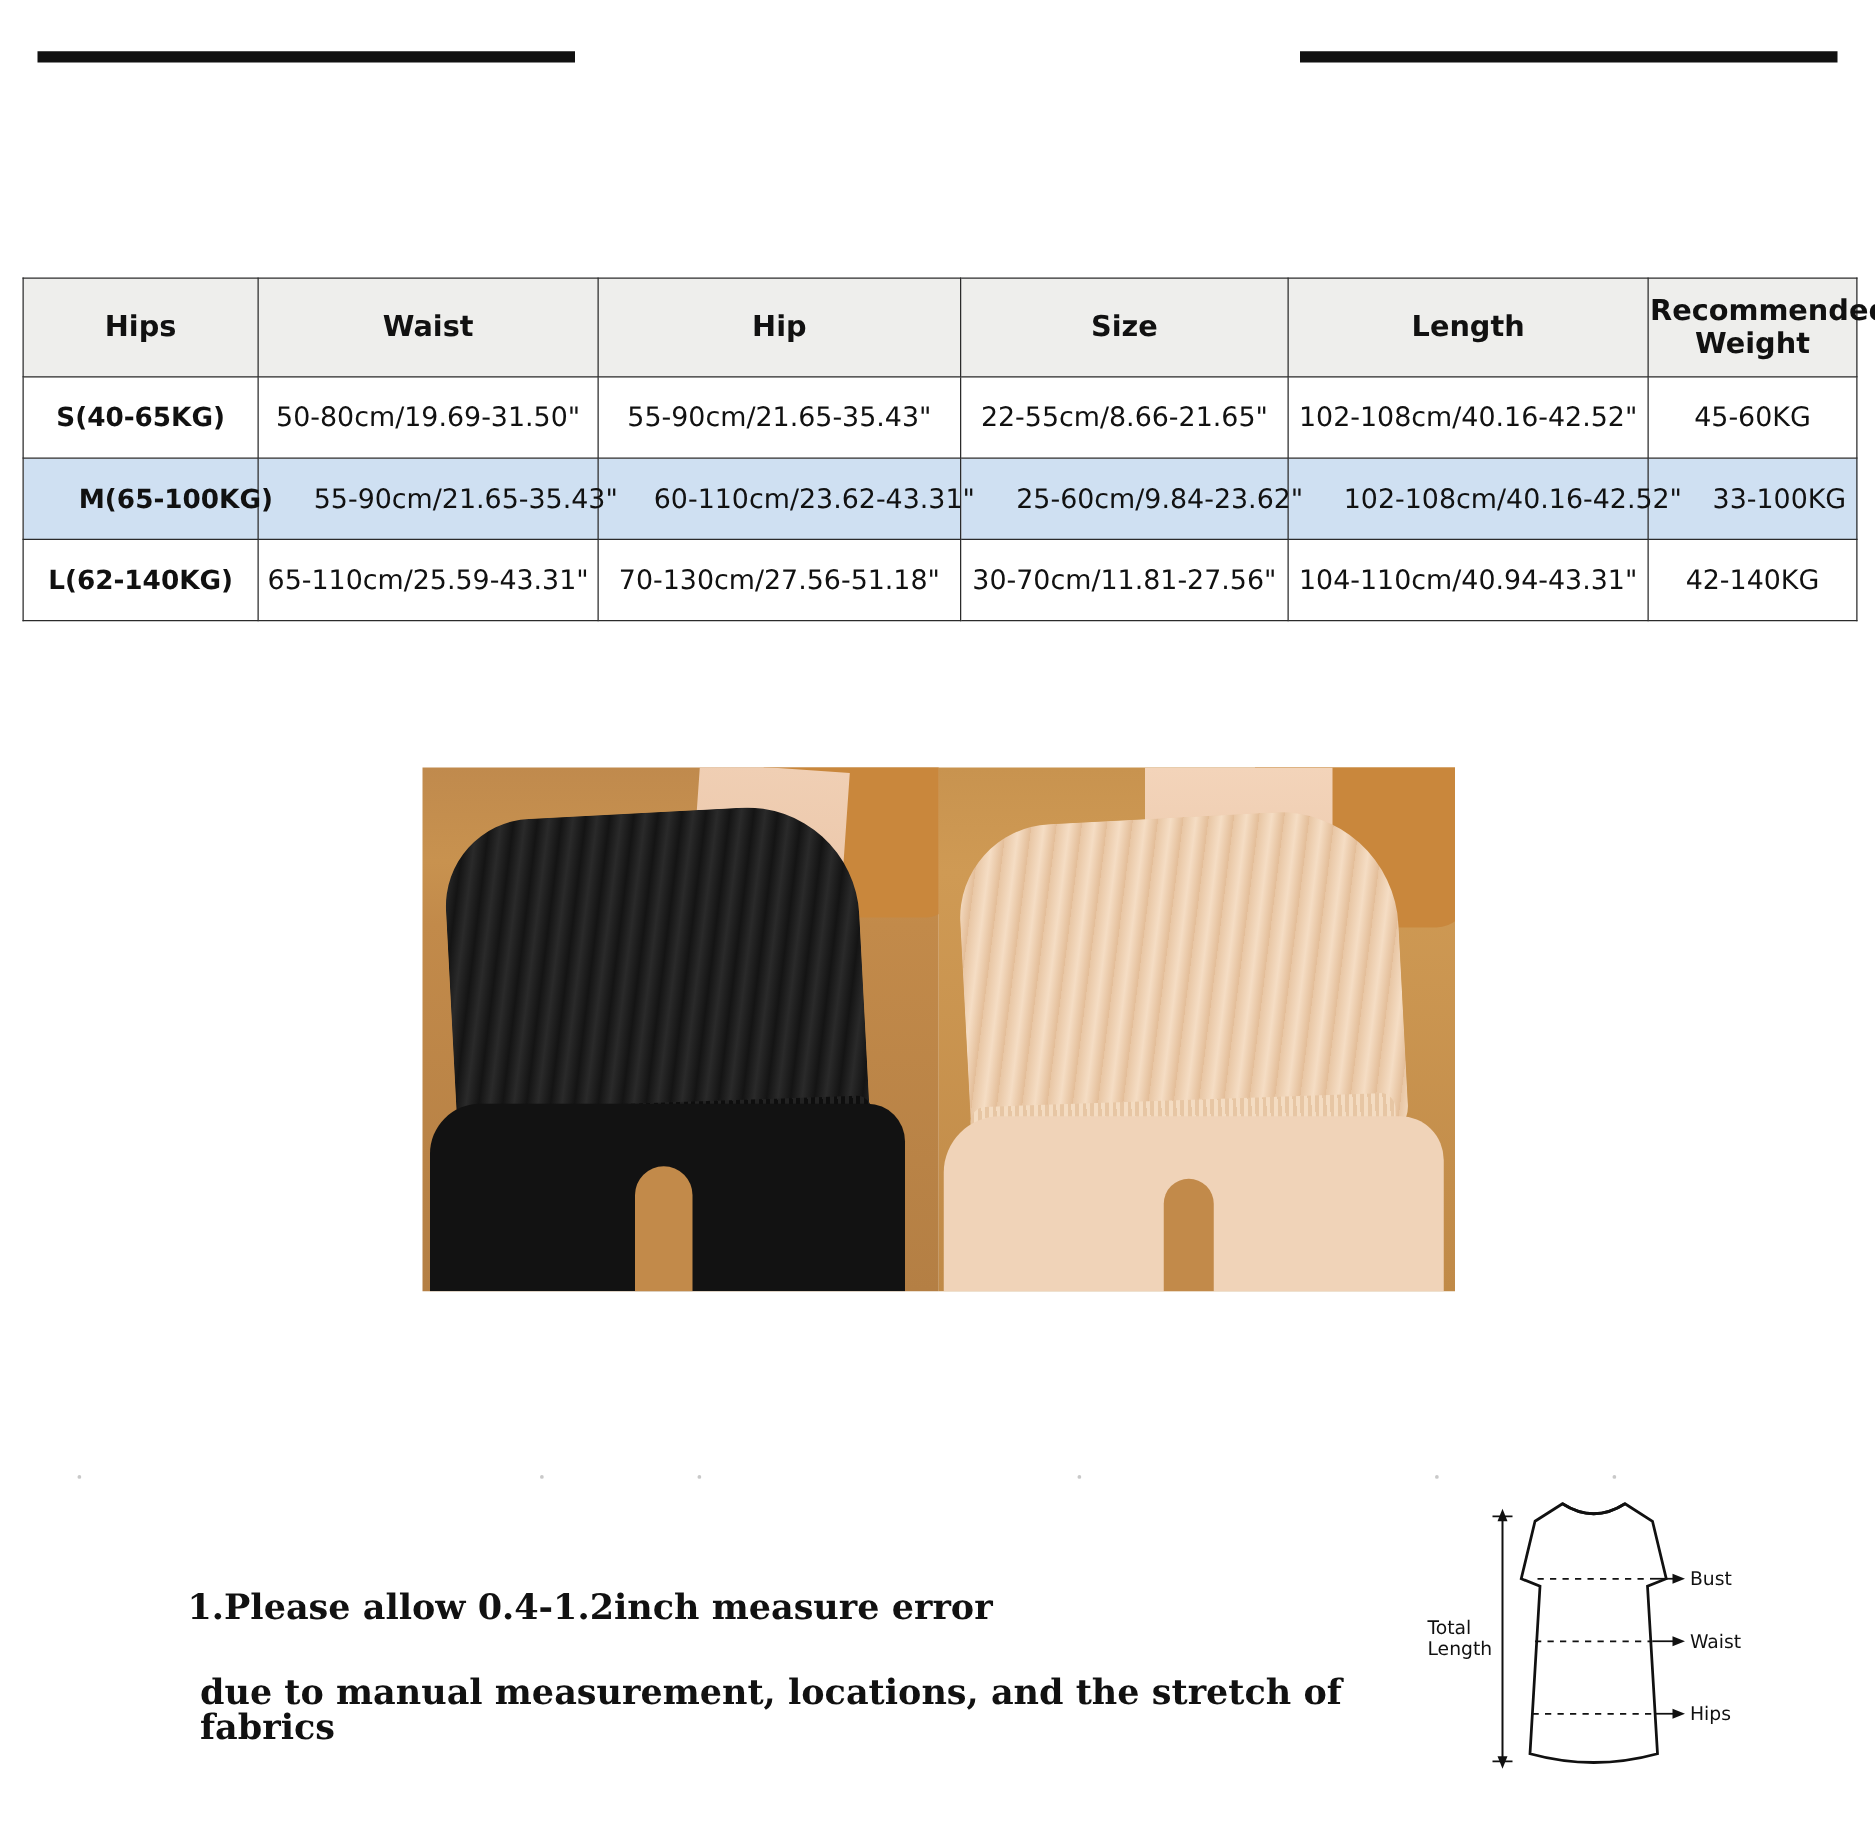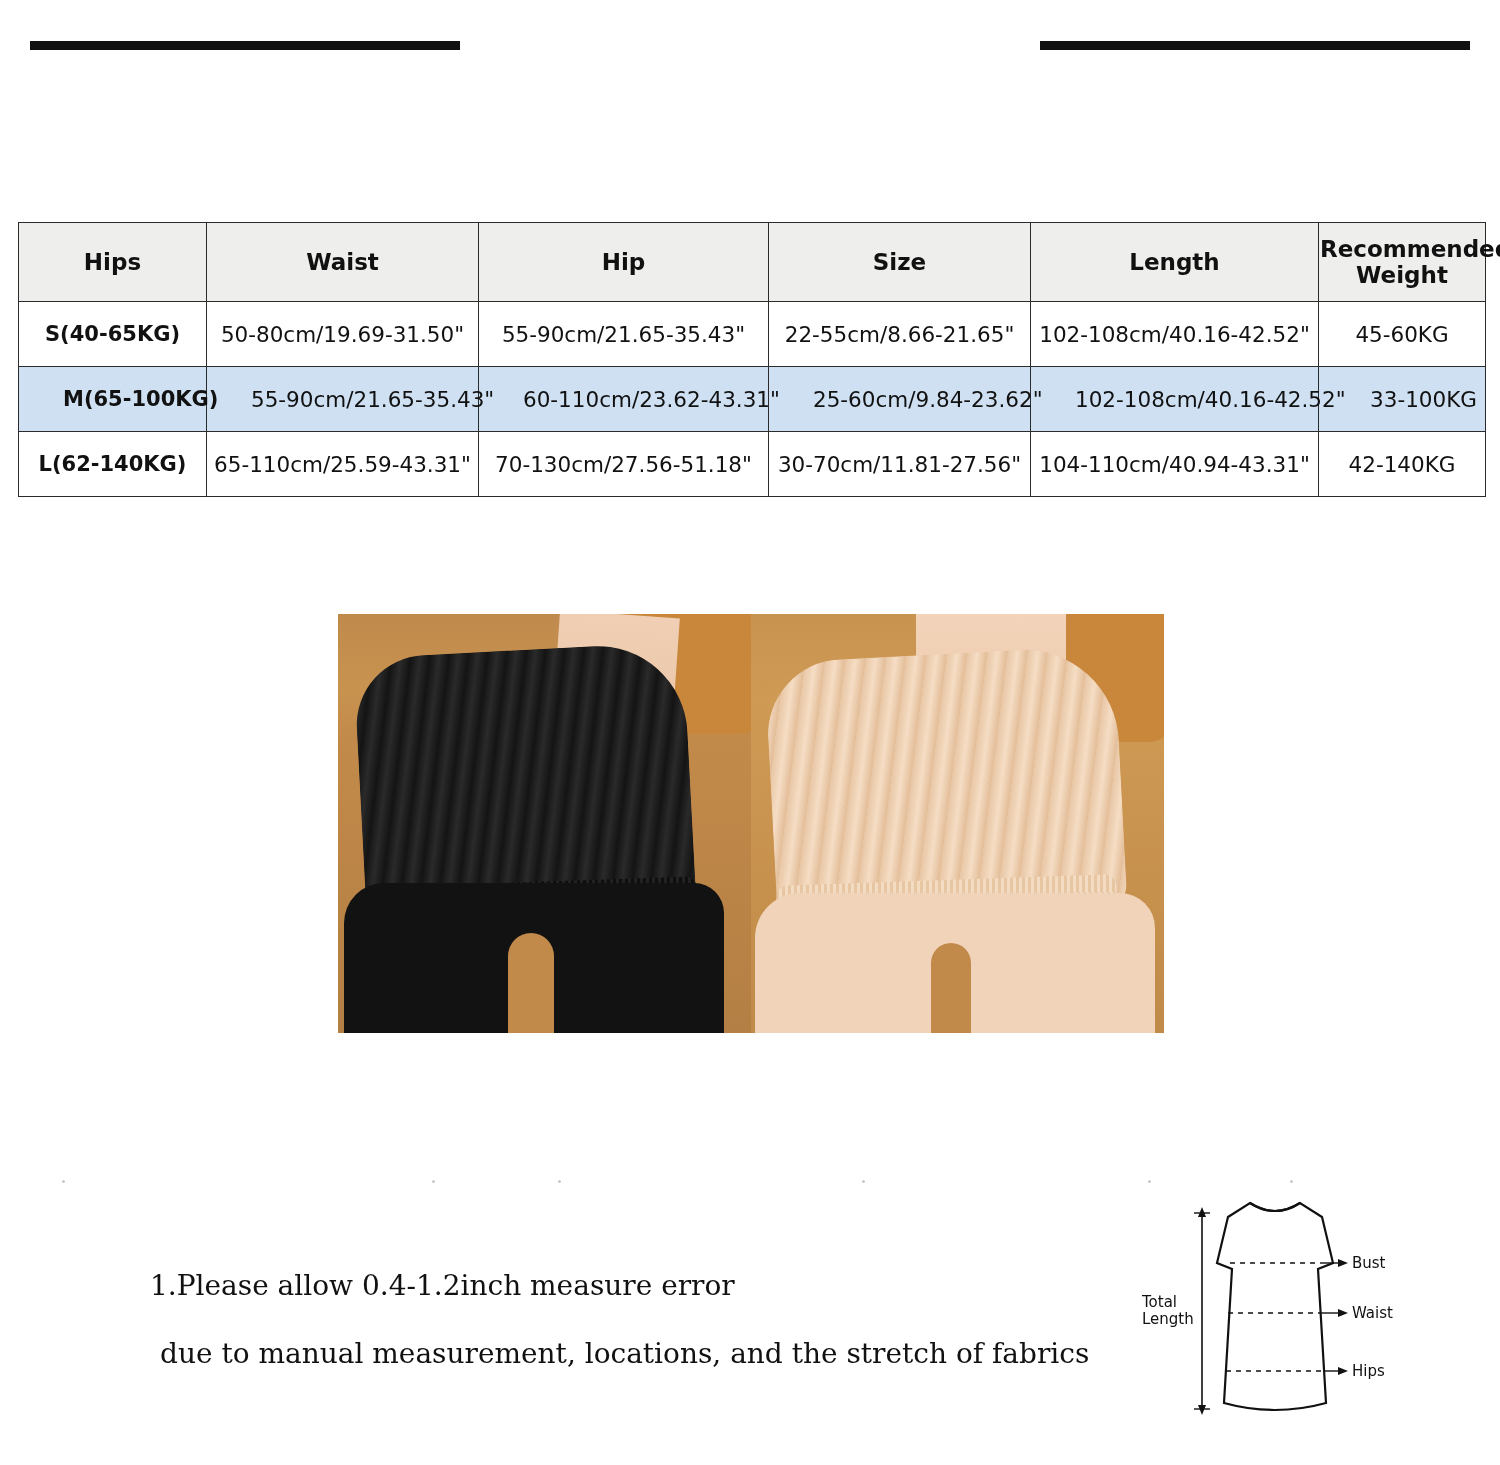--- a/index.html
+++ b/index.html
@@ -236,21 +236,21 @@
     border-radius: 40px 40px 0 0;
   }
 
   
   .notes {
     position: absolute;
     left: 150px;
     top: 1272px;
     width: 960px;
     font-family: "DejaVu Serif", serif;
-    font-weight: normal;
+    font-weight: bold;
     color: #111111;
     font-size: 28px;
     line-height: 1.0;
   }
   .notes .line1 { margin-bottom: 40px; }
   .notes .line2 { padding-left: 10px; }
 
   
   .diagram {
     position: absolute;

